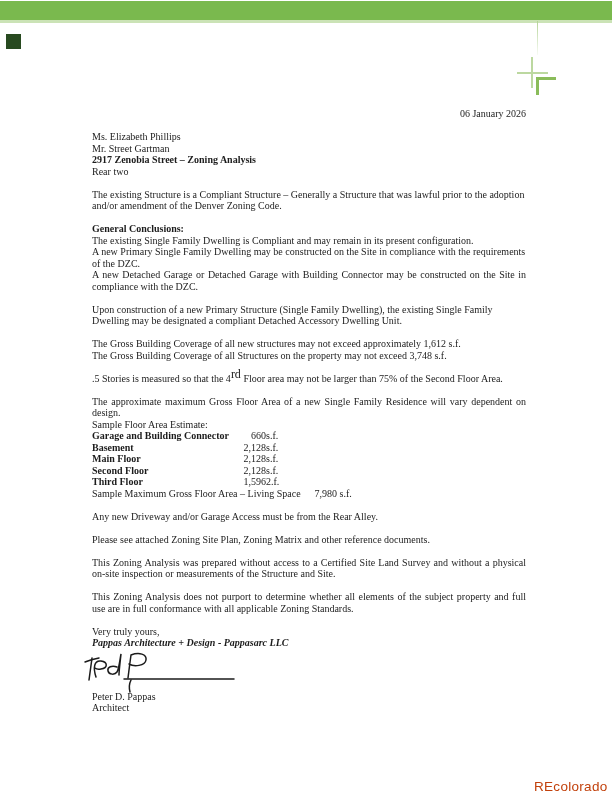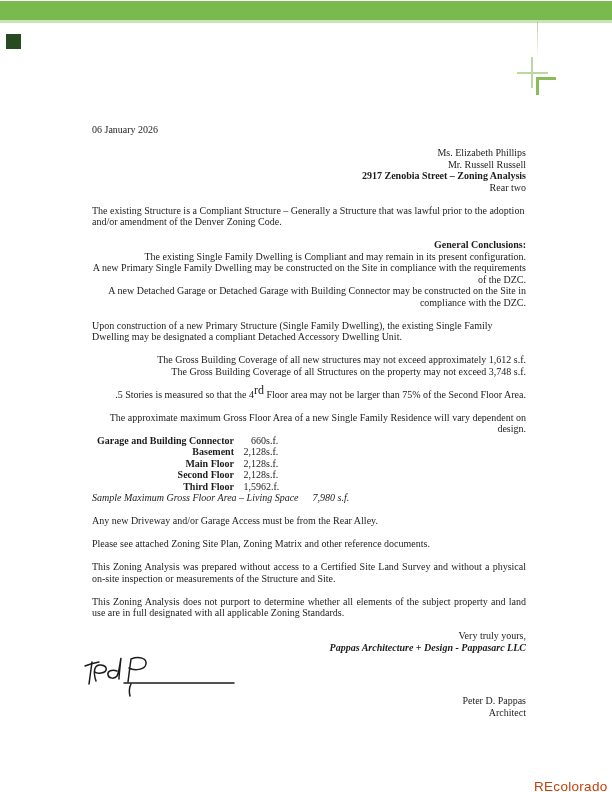--- a/index.html
+++ b/index.html
@@ -28,22 +28,22 @@
   .watermark {
     position:absolute; left:534px; top:772px;
     font-family:"Liberation Sans", sans-serif;
     font-size:13.5px; line-height:16px;
     color:#c2410c; letter-spacing:0.3px;margin-top:7px;
   }
 
   
   .content { position:absolute; left:92px; top:108px; width:434px; }
   .block   { margin-top:11.5px; }
-  .block.first { margin-top:16px; }
-  .tight div { margin:0;text-align:right; }
+  .block.first { margin-top:0;text-align:right; }
+  .tight div { margin:0; }
   .justify { text-align:justify; }
   .bold    { font-weight:bold; }
   .firm    { font-weight:bold; font-style:italic; }
   sup { font-size:12px; line-height:0; vertical-align:4px; }
 
   .fa-row        { display:flex; margin-left:36px; }
   .fa-row-label  { width:142px;font-weight:bold; }
   .fa-row-value  { width:32px; text-align:right; }
   .fa-row-unit   { margin-left:4px; }
   .fa-total-val  { margin-left:14px; }
@@ -63,21 +63,21 @@
   <div class="plus-v"></div>
   <div class="corner-mark-h"></div>
   <div class="corner-mark-v"></div>
 
   <div class="content">
 
     <div class="block first">06 January 2026</div>
 
     <div class="block tight">
       <div>Ms. Elizabeth Phillips</div>
-      <div>Mr. Russell Russell</div>
+      <div>Mr. Street Gartman</div>
       <div class="bold">2917 Zenobia Street – Zoning Analysis</div>
       <div>Rear two</div>
     </div>
 
     <div class="block">The existing Structure is a Compliant Structure – Generally a Structure that was lawful prior to the adoption and/or amendment of the Denver Zoning Code.</div>
 
     <div class="block tight">
       <div class="bold">General Conclusions:</div>
       <div>The existing Single Family Dwelling is Compliant and may remain in its present configuration.</div>
       <div>A new Primary Single Family Dwelling may be constructed on the Site in compliance with the requirements of the DZC.</div>
@@ -90,20 +90,21 @@
       <div>The Gross Building Coverage of all new structures may not exceed approximately 1,612 s.f.</div>
       <div>The Gross Building Coverage of all Structures on the property may not exceed 3,748 s.f.</div>
     </div>
 
     <div class="block tight">
       <div><span>.5 Stories is measured so that the 4</span><sup>rd</sup><span> Floor area may not be larger than 75% of the Second Floor Area.</span></div>
     </div>
 
     <div class="block tight">
       <div class="justify">The approximate maximum Gross Floor Area of a new Single Family Residence will vary dependent on design.</div>
+      <div>Sample Floor Area Estimate:</div>
 
       <div class="fa-row">
         <div class="fa-row-label">Garage and Building Connector</div>
         <div class="fa-row-value">660</div>
         <div class="fa-row-unit">s.f.</div>
       </div>
       <div class="fa-row">
         <div class="fa-row-label">Basement</div>
         <div class="fa-row-value">2,128</div>
         <div class="fa-row-unit">s.f.</div>
@@ -117,33 +118,33 @@
         <div class="fa-row-label">Second Floor</div>
         <div class="fa-row-value">2,128</div>
         <div class="fa-row-unit">s.f.</div>
       </div>
       <div class="fa-row">
         <div class="fa-row-label">Third Floor</div>
         <div class="fa-row-value">1,596</div>
         <div class="fa-row-unit">2.f.</div>
       </div>
 
-      <div style="display:flex;font-style:italic;">
+      <div style="display:flex;">
         <span>Sample Maximum Gross Floor Area – Living Space</span>
         <span class="fa-total-val">7,980 s.f.</span>
       </div>
     </div>
 
     <div class="block">Any new Driveway and/or Garage Access must be from the Rear Alley.</div>
 
     <div class="block">Please see attached Zoning Site Plan, Zoning Matrix and other reference documents.</div>
 
     <div class="block justify">This Zoning Analysis was prepared without access to a Certified Site Land Survey and without a physical on-site inspection or measurements of the Structure and Site.</div>
 
-    <div class="block justify">This Zoning Analysis does not purport to determine whether all elements of the subject property and land use are in full designated with all applicable Zoning Standards.</div>
+    <div class="block justify">This Zoning Analysis does not purport to determine whether all elements of the subject property and full use are in full conformance with all applicable Zoning Standards.</div>
 
     <div class="block tight">
       <div>Very truly yours,</div>
       <div class="firm">Pappas Architecture + Design - Pappasarc LLC</div>
     </div>
 
     <div class="signature-wrap">
       <svg width="168" height="42" viewBox="0 0 168 42">
         <g stroke="#1b1b1b" stroke-width="1.5" fill="none" stroke-linecap="round">
           <path d="M8,7 C7,14 6,22 5,29"></path>

